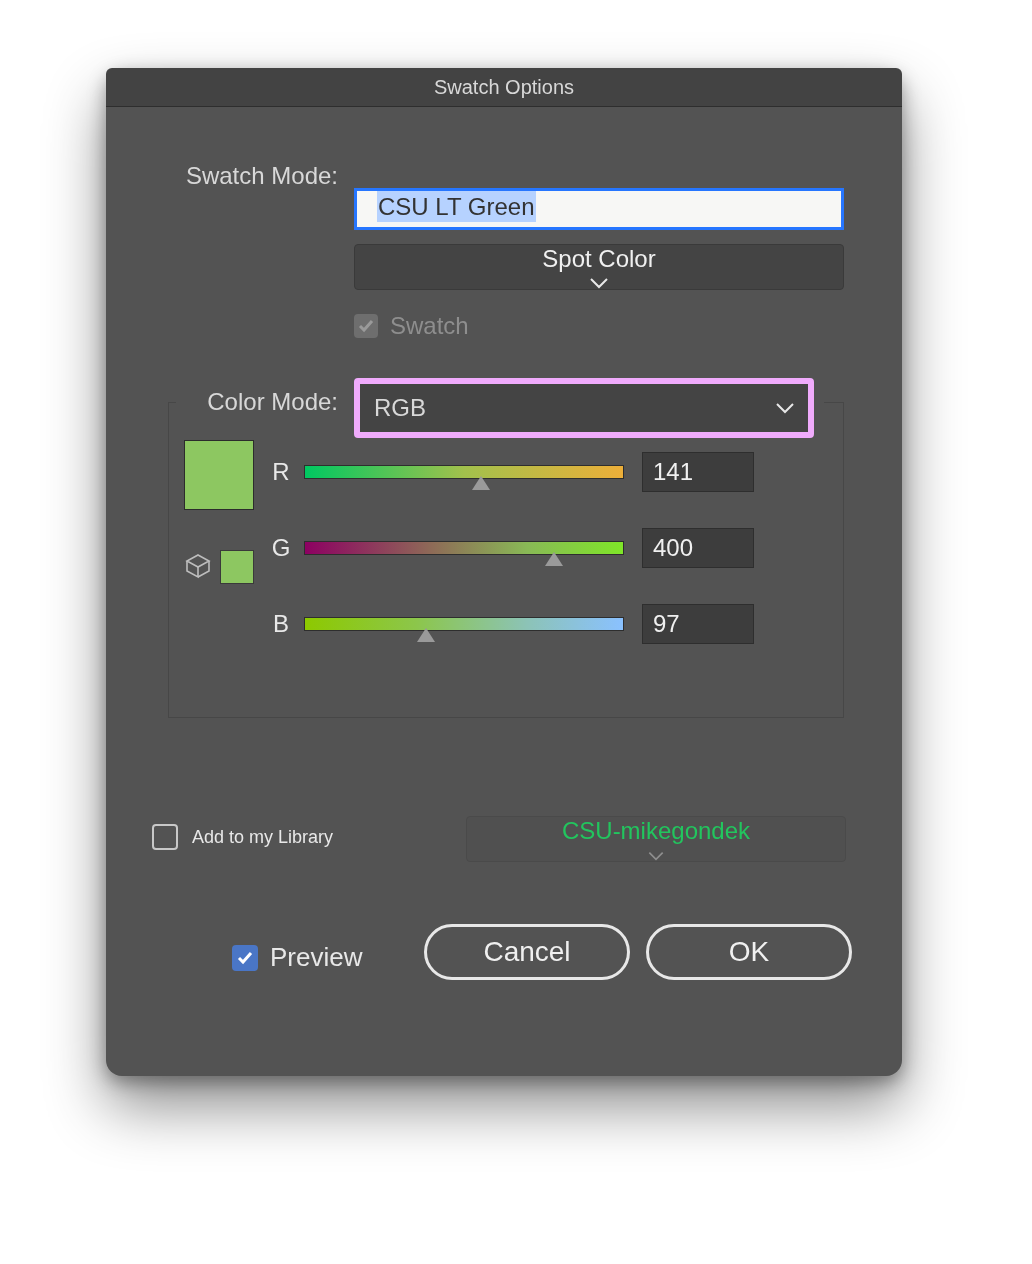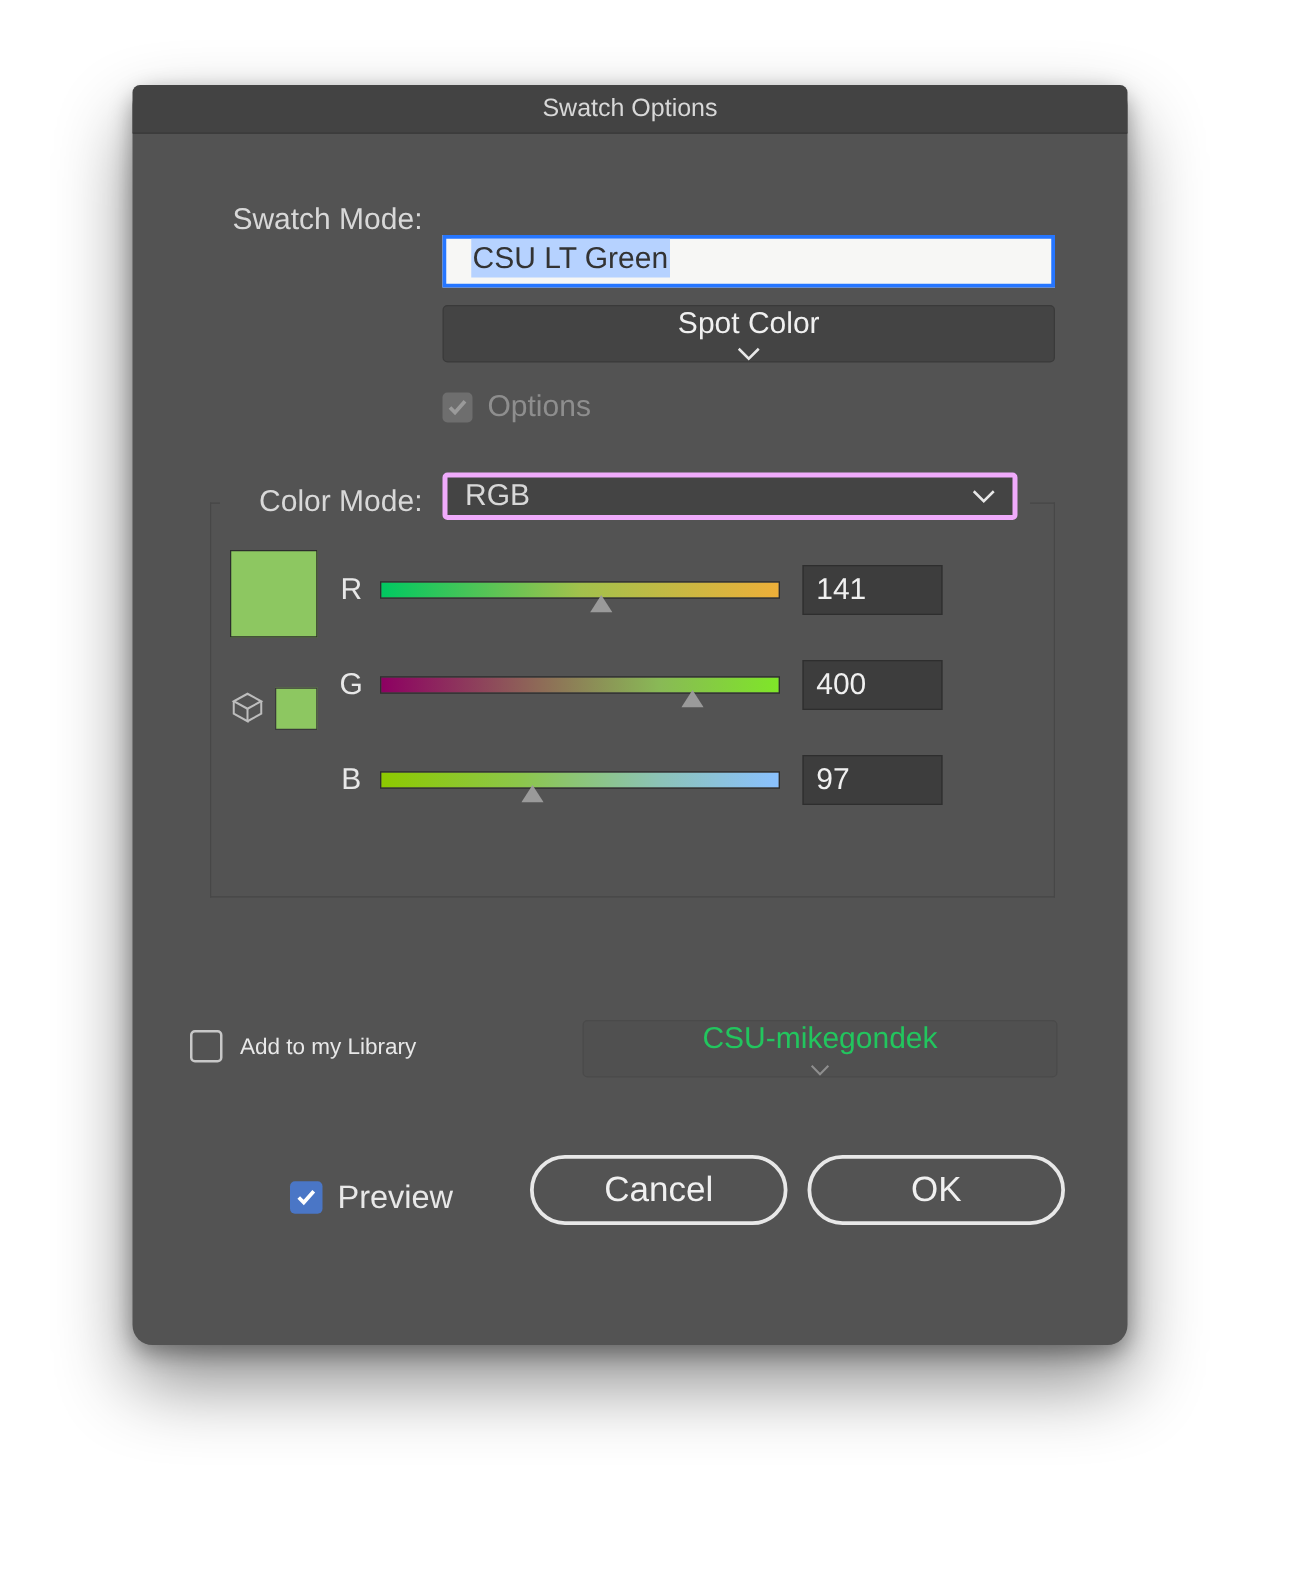--- a/index.html
+++ b/index.html
@@ -97,23 +97,23 @@
     display:flex;align-items:center;justify-content:center;
   }
   .globalRow .cb svg{display:block}
   
   .labelMode{left:0;top:320px;}
   .modeSelect{
     position:absolute;
     left:248px;
     top:310px;
     width:460px;
-    height:38px;
+    height:60px;
     background:#444;
-    border:4px solid #f0abfc;
+    border:6px solid #f0abfc;
     border-radius:4px;
     box-sizing:border-box;
     display:flex;
     align-items:center;
     padding:0 14px;
     justify-content:space-between;
   }
   
   .groupBox{
     position:absolute;
@@ -284,21 +284,21 @@
         </svg>
     </span>
   </div>
 
   <div class="globalRow">
     <span class="cb">
       <svg width="18" height="18" viewBox="0 0 18 18">
           <path d="M3 9 L7 13 L15 4" stroke="#9a9a9a" stroke-width="3" fill="none"></path>
         </svg>
     </span>
-    <span>Options</span>
+    <span>Swatch</span>
   </div>
 
   <div class="groupBoxTopL"></div>
   <div class="groupBoxTopR"></div>
   <div class="groupBox"></div>
 
   <div class="label labelMode">Color Mode:</div>
   <div class="modeSelect">
     <span>RGB</span>
     <span class="chev">

